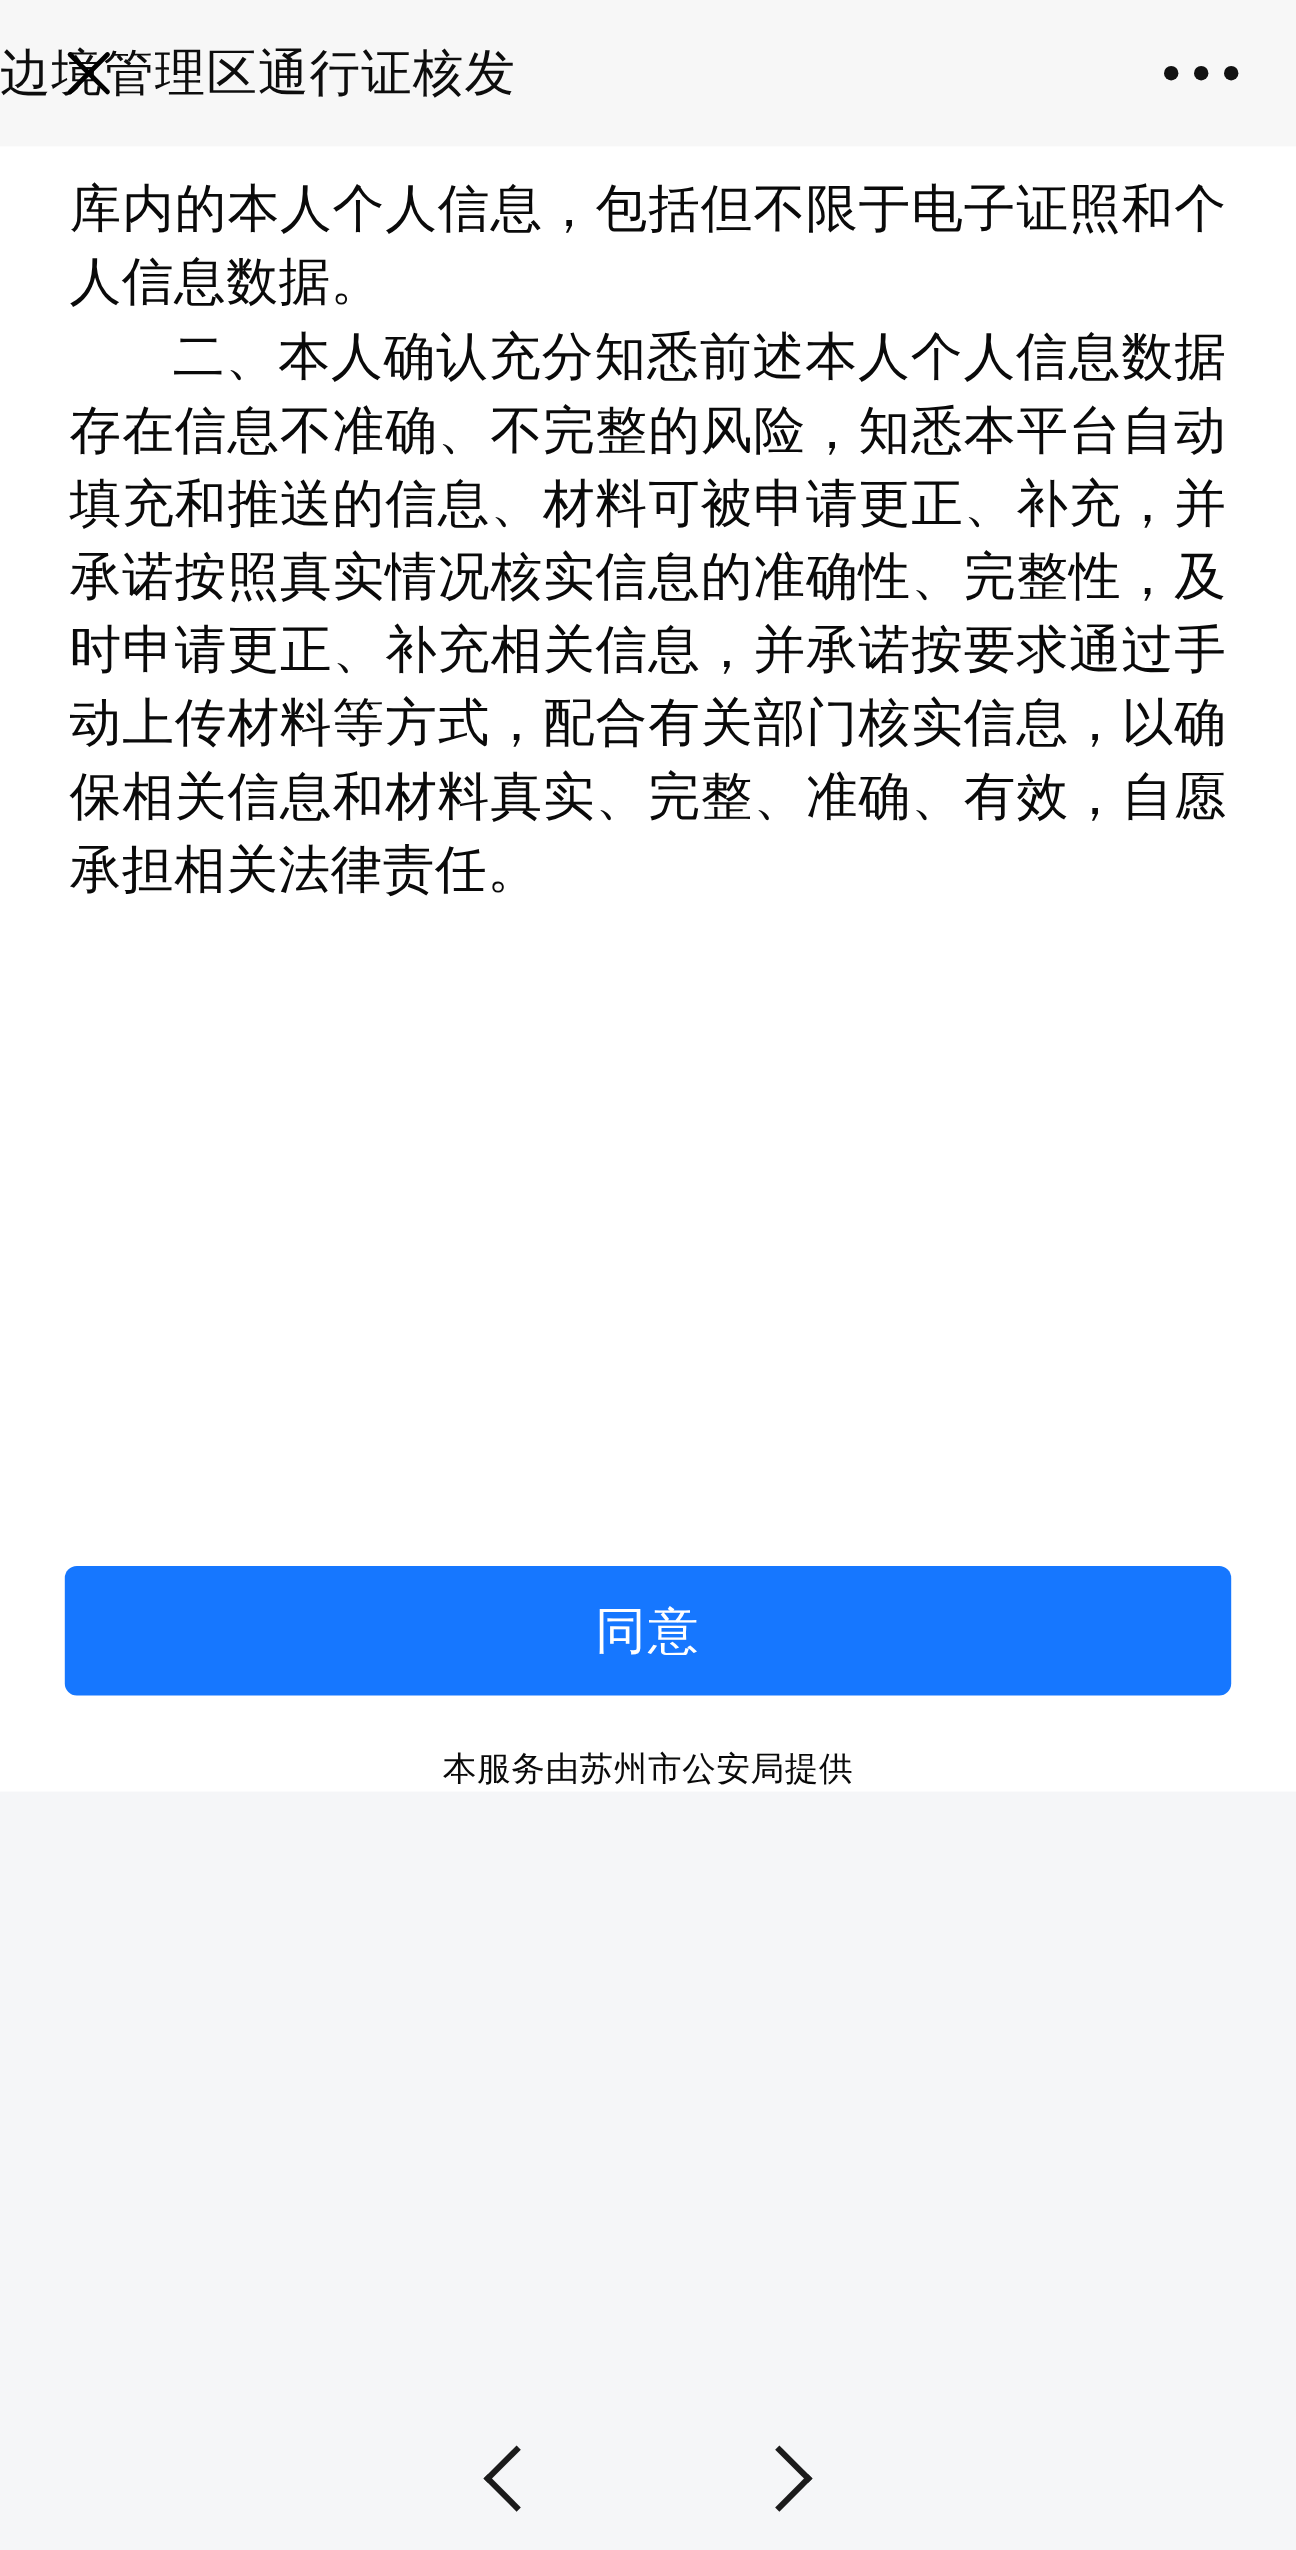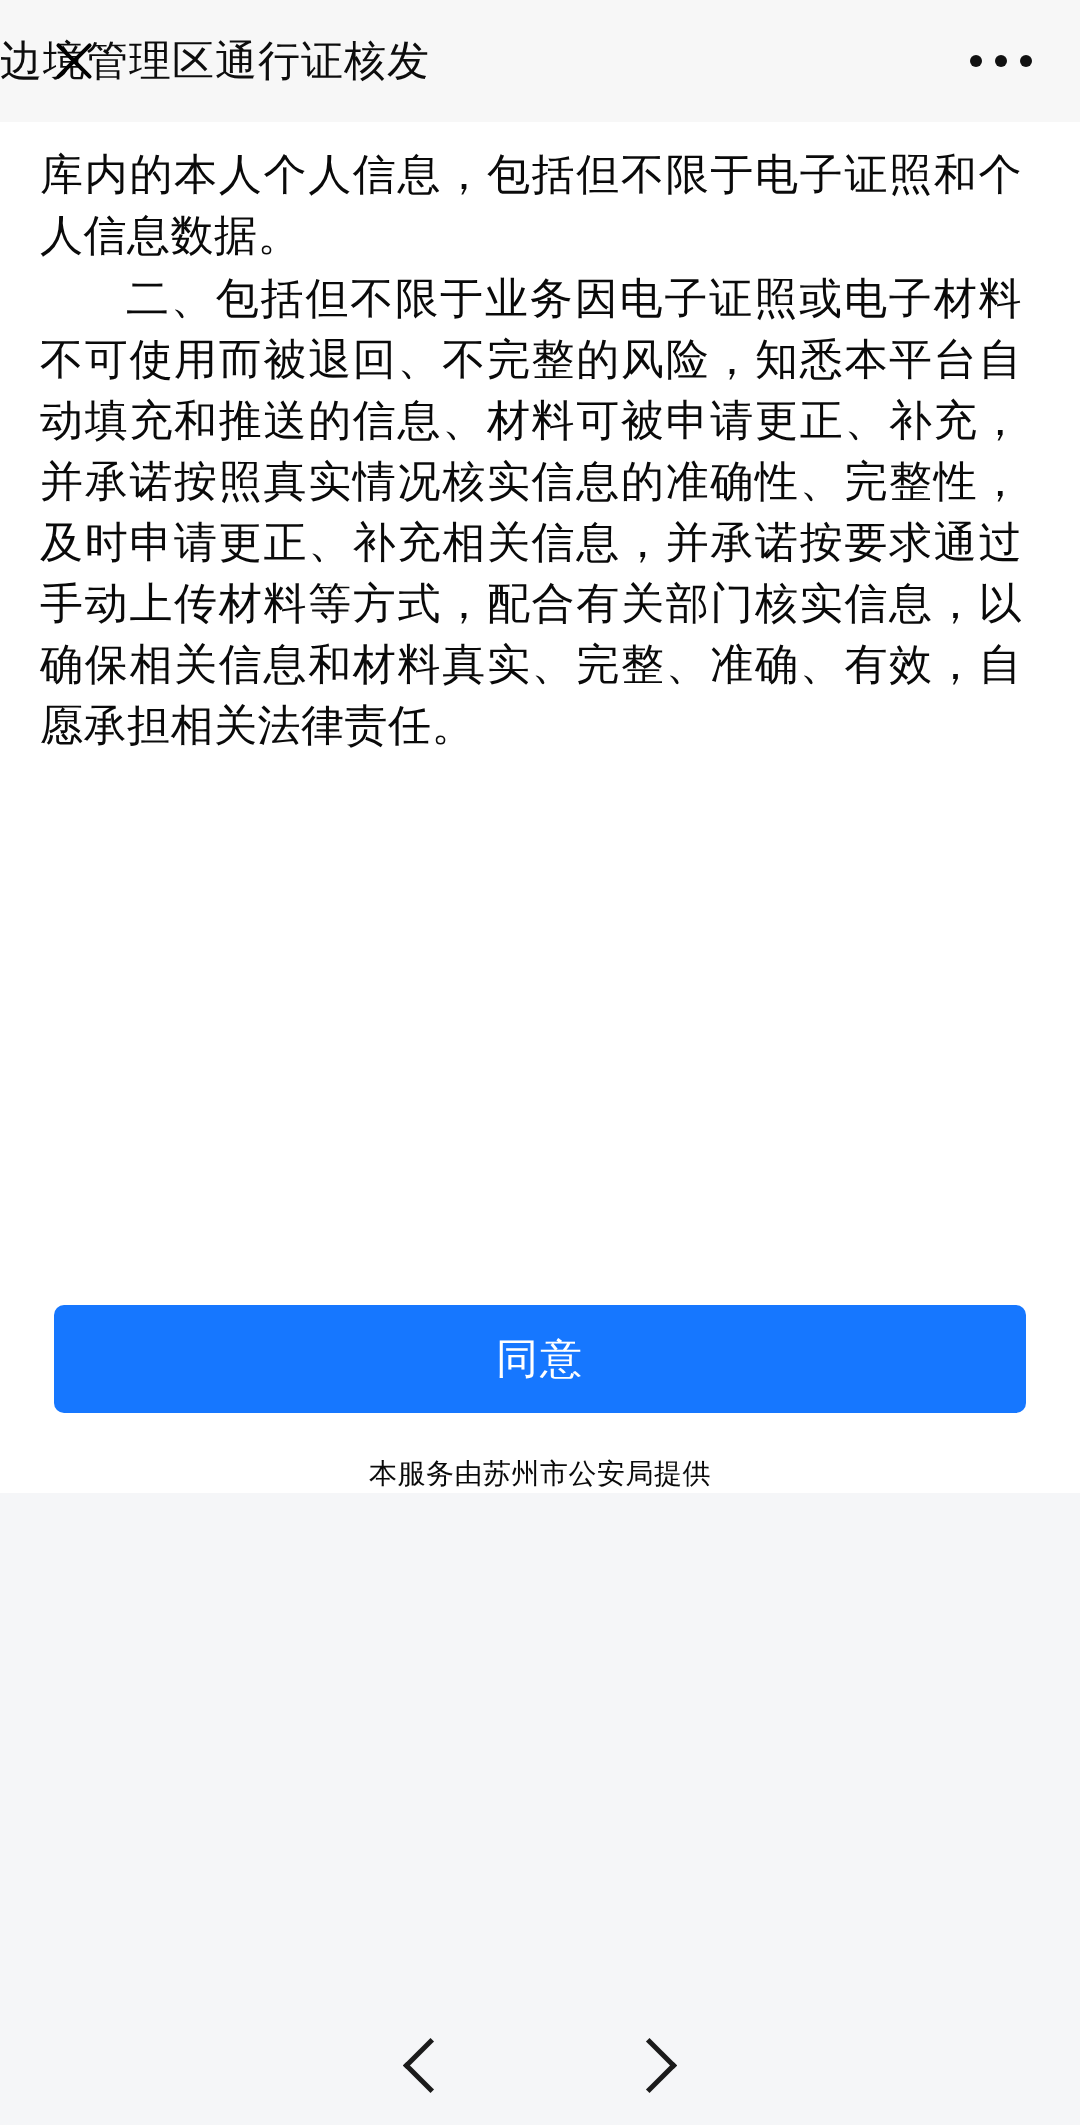--- a/index.html
+++ b/index.html
@@ -81,21 +81,21 @@
     height: 12px;
     border-radius: 50%;
     background: #111;
     display: block;
   }
 
   
   .content {
     flex: 1 1 auto;
     background: #ffffff;
-    padding: 22px 58px 0 40px;
+    padding: 22px 58px 0 58px;
     box-sizing: border-box;
     overflow: hidden;
   }
   .para {
     font-size: 43px;
     line-height: 1.42;
     color: #0a0a0a;
     text-align: justify;
     letter-spacing: 0.5px;
     margin: 0 0 2px 0;
@@ -170,21 +170,21 @@
     <div class="header-title">边境管理区通行证核发</div>
     <div class="more-icon">
       <span></span>
         <span></span>
         <span></span>
     </div>
   </div>
 
   <div class="content">
     <p class="para">库内的本人个人信息，包括但不限于电子证照和个人信息数据。</p>
-    <p class="para indent">二、包括但不限于业务因电子证照或电子材料不可使用而被退回、不完整的风险，知悉本平台自动填充和推送的信息、材料可被申请更正、补充，并承诺按照真实情况核实信息的准确性、完整性，及时申请更正、补充相关信息，并承诺按要求通过手动上传材料等方式，配合有关部门核实信息，以确保相关信息和材料真实、完整、准确、有效，自愿承担相关法律责任。</p>
+    <p class="para indent">二、本人确认充分知悉前述本人个人信息数据存在信息不准确、不完整的风险，知悉本平台自动填充和推送的信息、材料可被申请更正、补充，并承诺按照真实情况核实信息的准确性、完整性，及时申请更正、补充相关信息，并承诺按要求通过手动上传材料等方式，配合有关部门核实信息，以确保相关信息和材料真实、完整、准确、有效，自愿承担相关法律责任。</p>
   </div>
 
   <div class="footer-zone">
     <button class="agree-button">同意</button>
     <div class="provider">本服务由苏州市公安局提供</div>
   </div>
 
   <div class="bottom-spacer"></div>
 
   <div class="bottom-nav">

